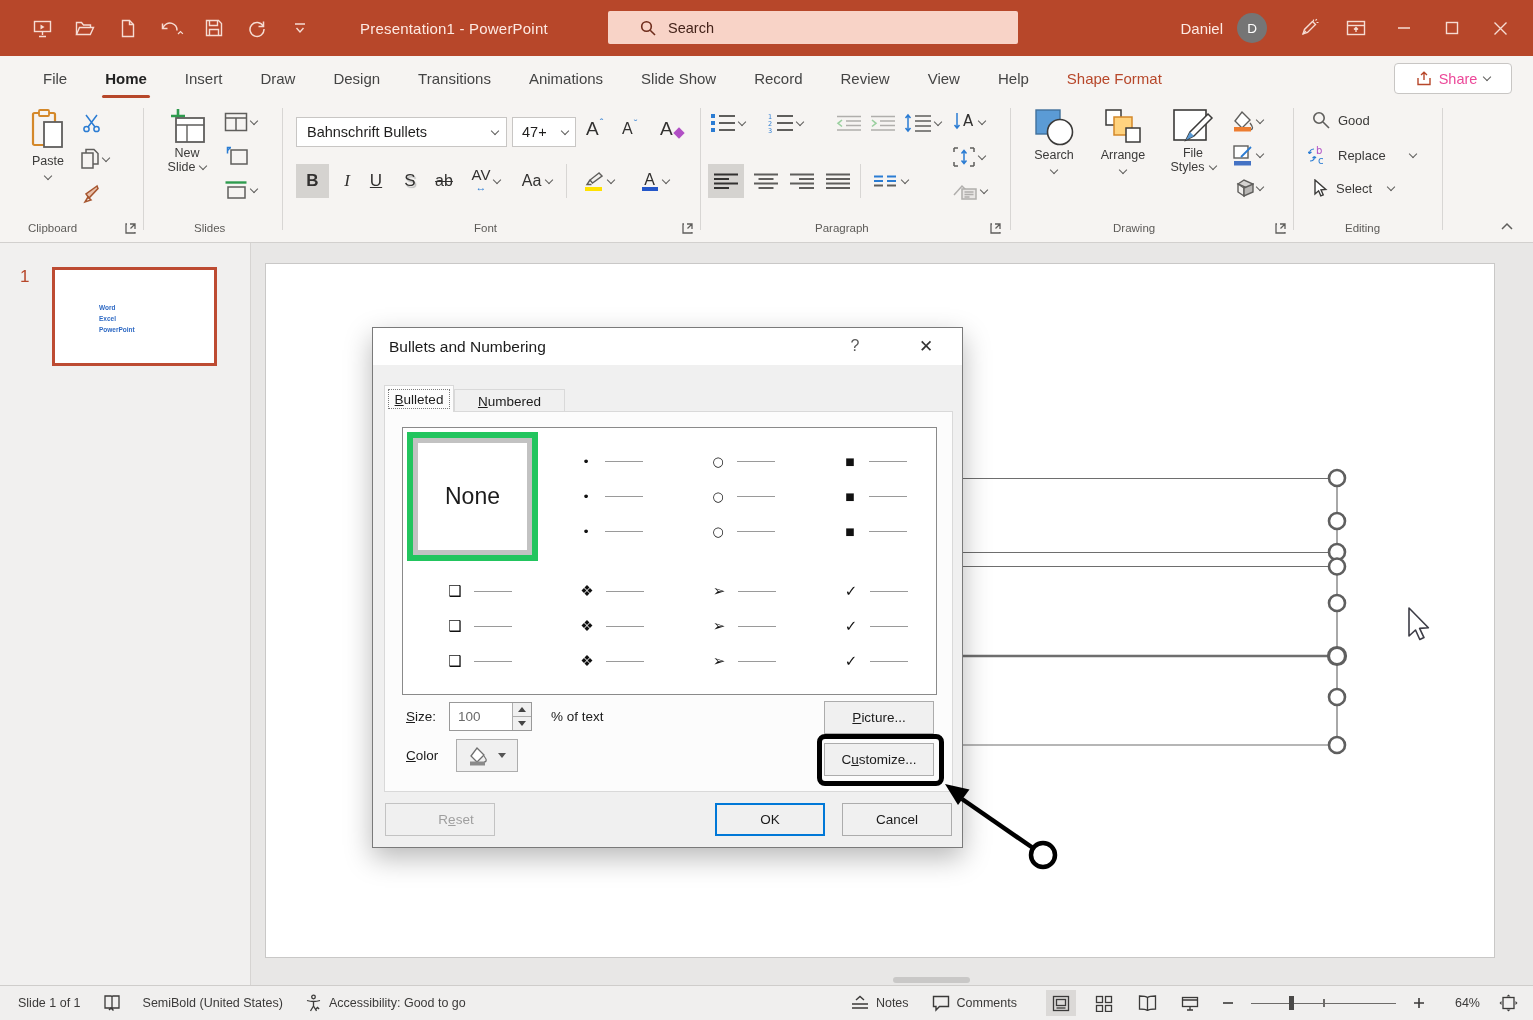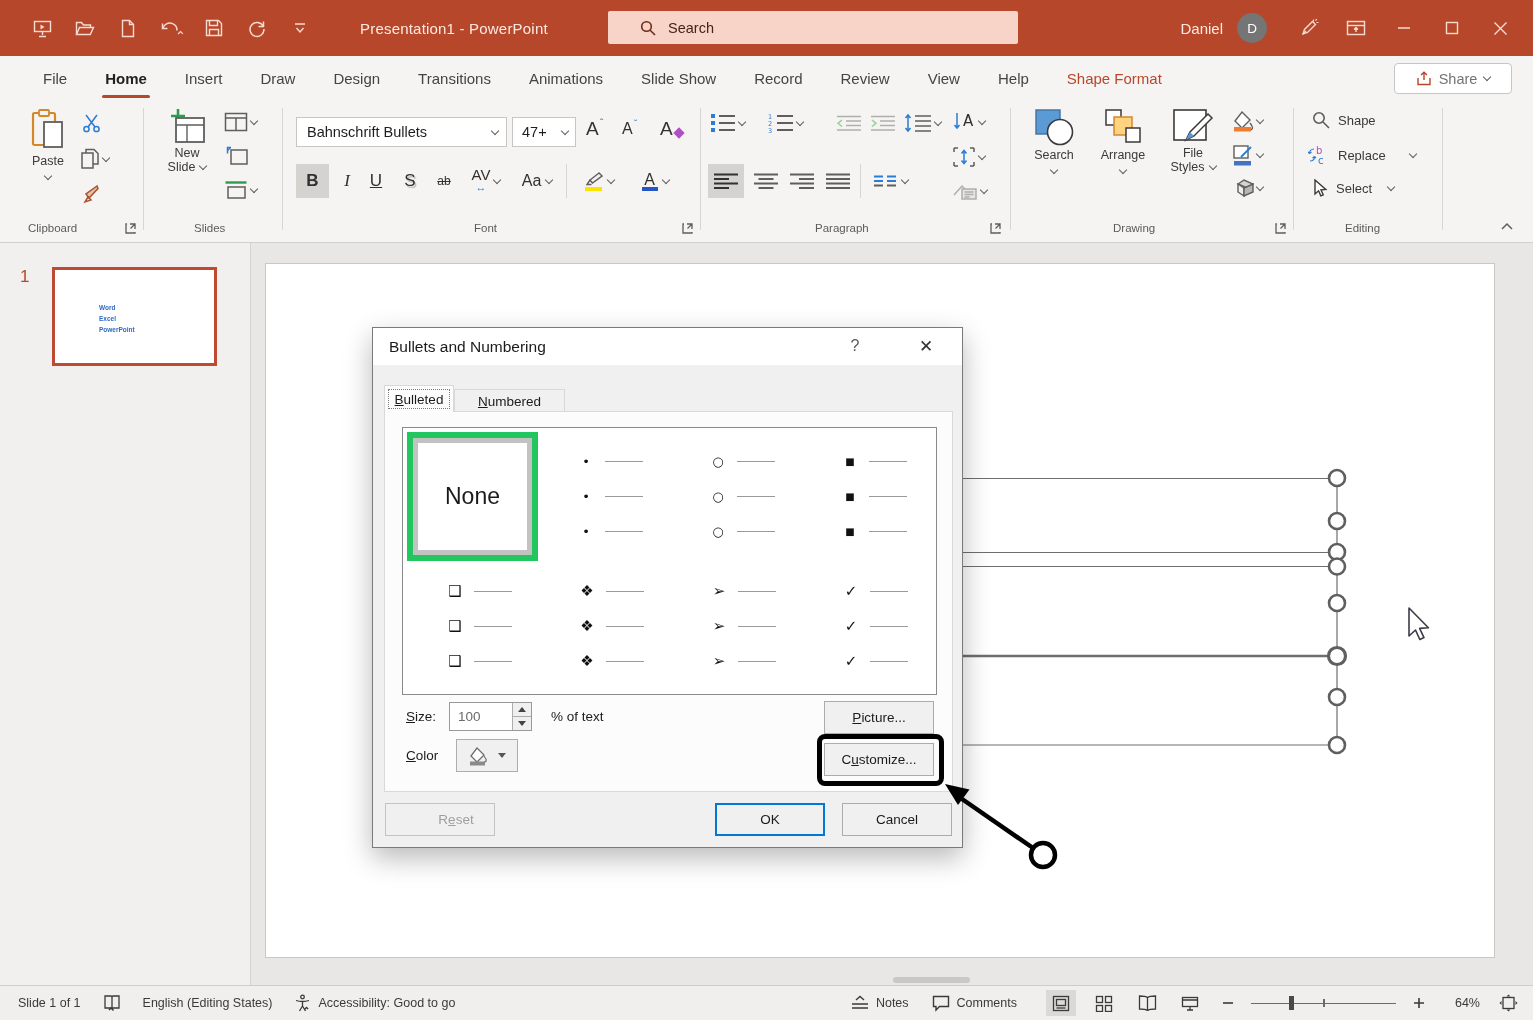--- a/index.html
+++ b/index.html
@@ -18,21 +18,21 @@
   .tb-user { color:#fde9e2; font-size:15px; margin-right:8px; }
   .avatar { width:30px; height:30px; border-radius:50%; background:#757575; color:#fff; font-size:13.5px; display:flex; align-items:center; justify-content:center; margin-right:14px; }
   .winbtn { width:42px; height:40px; display:flex; align-items:center; justify-content:center; }
 
   
   .tabsrow { position:absolute; left:0; top:56px; width:1533px; height:44px; background:#f6f4f2; display:flex; align-items:stretch; padding-left:24px; }
   .rtab { position:relative; display:flex; align-items:center; padding:0 19px; font-size:15px; color:#444; cursor:default; }
   .rtab.active { color:#222; font-weight:bold; }
   .rtab.active::after { content:""; position:absolute; left:16px; right:16px; bottom:2px; height:3px; background:#b7472a; border-radius:2px; }
   .rtab.contextual { color:#b7472a; }
-  .sharebtn { position:absolute; right:21px; top:7px; width:118px; height:31px; background:#fff; border:1px solid #c8c6c4; border-radius:4px; display:flex; align-items:center; justify-content:center; gap:7px; font-size:14.5px; color:#737373; }
+  .sharebtn { position:absolute; right:21px; top:7px; width:118px; height:31px; background:#fff; border:1px solid #c8c6c4; border-radius:4px; display:flex; align-items:center; justify-content:center; gap:7px; font-size:14.5px; color:#ec4899; }
 
   
   .ribbon { position:absolute; left:0; top:100px; width:1533px; height:143px; background:#f6f4f2; border-bottom:1px solid #d2d0ce; }
   .gsep { position:absolute; top:8px; width:1px; height:122px; background:#d8d6d4; }
   .glabel { position:absolute; top:122px; font-size:11.5px; color:#5d5b58; }
   .launcher { position:absolute; top:122px; width:14px; height:14px; }
   .bigbtn { position:absolute; display:flex; flex-direction:column; align-items:center; color:#3b3a39; font-size:12.5px; }
   .mini { position:absolute; display:flex; align-items:center; gap:3px; }
   .chev { width:6px; height:6px; border-right:1.4px solid #5f5e5c; border-bottom:1.4px solid #5f5e5c; transform:rotate(45deg); display:inline-block; margin-top:-3px; }
   .fontname { position:absolute; left:296px; top:17px; width:211px; height:30px; background:#fff; border:1px solid #c8c6c4; display:flex; align-items:center; justify-content:space-between; padding:0 8px 0 10px; font-size:14.5px; color:#1f1e1d; }
@@ -321,21 +321,21 @@
       </div>
     <div class="fmtbtn" style="left:334px; width:26px; font-style:italic; font-family:'Liberation Serif',serif;">
         <span>I</span>
       </div>
     <div class="fmtbtn" style="left:362px; width:28px; text-decoration:underline;">
         <span>U</span>
       </div>
     <div class="fmtbtn" style="left:396px; width:28px; text-shadow:1.5px 1.5px 1px #bbb;">
         <span>S</span>
       </div>
-    <div class="fmtbtn" style="left:428px; width:32px; text-decoration:line-through; font-size:12px;">
+    <div class="fmtbtn" style="left:428px; width:32px; text-decoration:line-through; font-size:16px;">
         <span>ab</span>
       </div>
     <div class="fmtbtn" style="left:463px; width:46px; font-size:15px;">
       <span style="display:flex;flex-direction:column;align-items:center;line-height:13px">
           <span>AV</span>
           <span style="color:#2b7cd3;font-size:11px">↔</span>
         </span>
       <i class="chev" style="margin-left:4px"></i>
     </div>
     <div class="fmtbtn" style="left:516px; width:42px; font-size:16px;">
@@ -519,21 +519,21 @@
       <svg width="12" height="12" viewBox="0 0 12 12" fill="none" stroke="#5f5e5c" stroke-width="1.3">
           <path d="M2 2h-1v9h9v-1M5 2h5v5M10 2L5.5 6.5"></path>
         </svg>
     </span>
 
     <div class="mini" style="left:1312px; top:11px; gap:8px; font-size:13px; color:#3b3a39;">
       <svg width="18" height="18" viewBox="0 0 18 18" fill="none" stroke="#5f5e5c" stroke-width="1.6">
           <circle cx="7" cy="7" r="5.2"></circle>
           <path d="M11 11l6 6"></path>
         </svg>
-      <span>Shape</span>
+      <span>Good</span>
     </div>
     <div class="mini" style="left:1308px; top:45px; gap:8px; font-size:13px; color:#3b3a39;">
       <svg width="22" height="20" viewBox="0 0 22 20" fill="none">
           <text x="8" y="9" font-size="10" fill="#b14fc5" font-family="DejaVu Sans">b</text>
           <text x="10" y="19" font-size="10" fill="#2b7cd3" font-family="DejaVu Sans">c</text>
           <path d="M6 4C3 4 1.5 6 1.5 8.5M1.5 8.5L0 6.8M1.5 8.5l2-1.5" stroke="#2b7cd3" stroke-width="1.2"></path>
           <path d="M4 16c3 0 4.5-2 4.5-4.5M8.5 11.5L10 13.2M8.5 11.5l-2 1.5" stroke="#2b7cd3" stroke-width="1.2" transform="translate(-2,0)"></path>
         </svg>
       <span>Replace</span>
       <i class="chev" style="margin-left:16px"></i>
@@ -769,21 +769,21 @@
 
   <div class="statusbar">
     <div class="sb-left">
       <span>Slide 1 of 1</span>
       <span class="sb-item">
         <svg width="18" height="18" viewBox="0 0 18 18" fill="none" stroke="#3b3a39" stroke-width="1.3">
             <path d="M2 2h6c.8 0 1 .6 1 1v12c0-.8-.6-1-1-1H2zM16 2h-6c-.8 0-1 .6-1 1v12c0-.8.6-1 1-1h6z"></path>
             <path d="M6 16l2-2 2.5 2.5" stroke-width="1.5"></path>
           </svg>
       </span>
-      <span>English (Editing States)</span>
+      <span>SemiBold (United States)</span>
       <span class="sb-item">
         <svg width="17" height="18" viewBox="0 0 17 18" fill="none" stroke="#3b3a39" stroke-width="1.3">
             <circle cx="8.5" cy="3" r="1.8"></circle>
             <path d="M2 6.5c4 1.2 9 1.2 13 0M8.5 8v4M8.5 12l-3 5M8.5 12l3 5"></path>
             <path d="M10.5 15.5l2-2 1.6 1.6" stroke-width="1.4"></path>
           </svg>
         <span>Accessibility: Good to go</span>
       </span>
     </div>
     <div class="sb-right">

